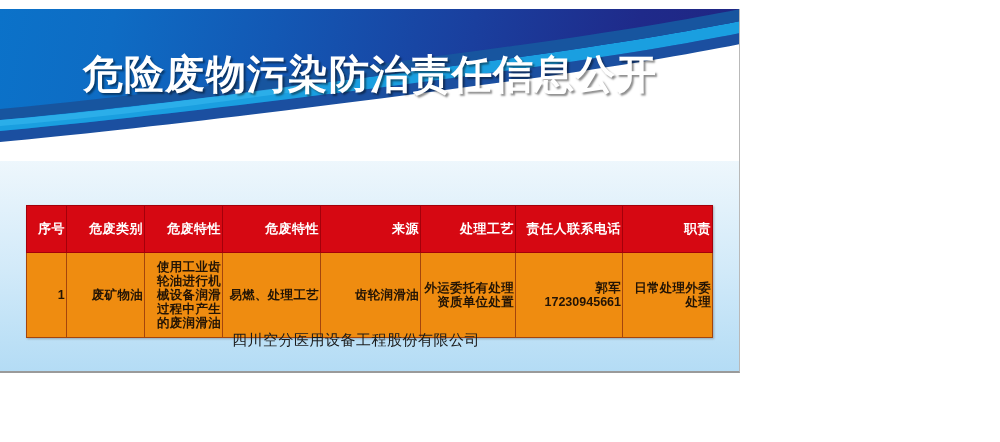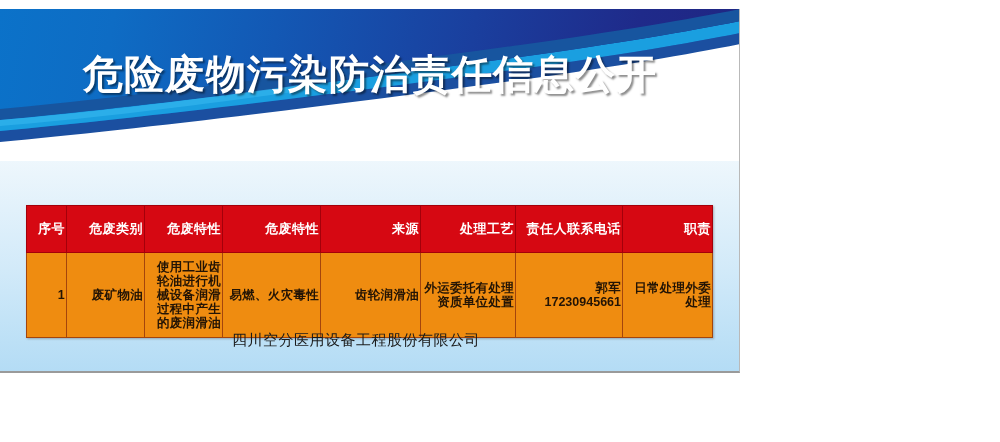--- a/index.html
+++ b/index.html
@@ -192,21 +192,21 @@
             <th>处理工艺</th>
             <th>责任人联系电话</th>
             <th>职责</th>
           </tr>
         </thead>
         <tbody>
           <tr>
             <td>1</td>
             <td>废矿物油</td>
             <td class="narrow-lines">使用工业齿轮油进行机械设备润滑过程中产生的废润滑油</td>
-            <td>易燃、火灾毒性</td>
+            <td>易燃、处理工艺</td>
             <td>齿轮润滑油</td>
             <td class="narrow-lines">外运委托有处理资质单位处置</td>
             <td class="tel">
               <span class="name">郭军</span>
               <span class="num">17230945661</span>
             </td>
             <td>日常处理外委处理</td>
           </tr>
         </tbody>
       </table>

